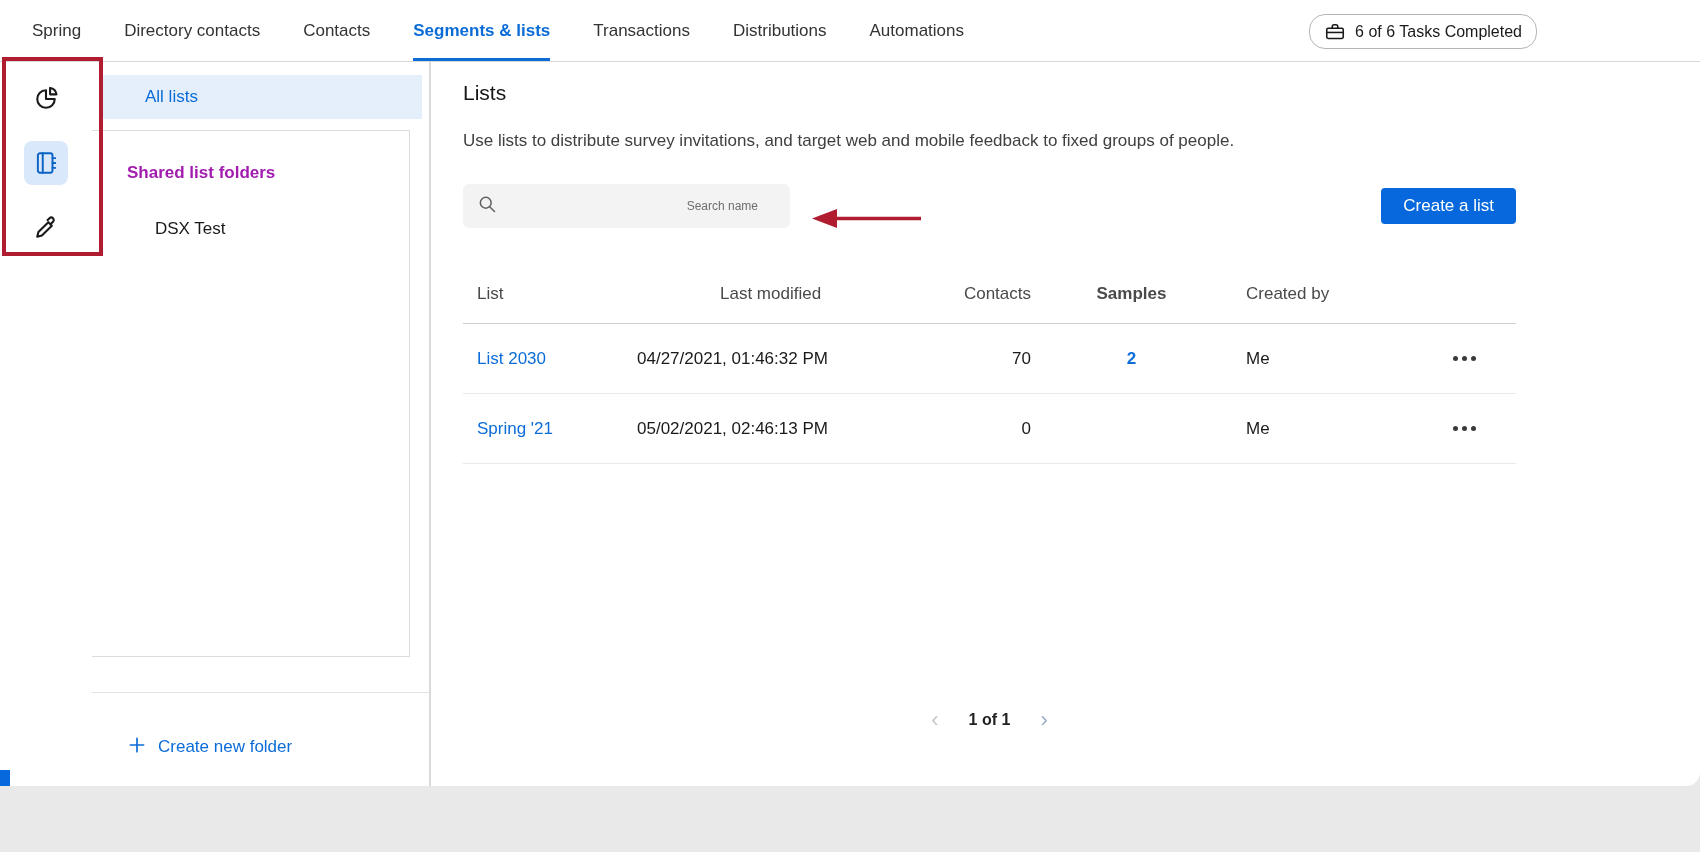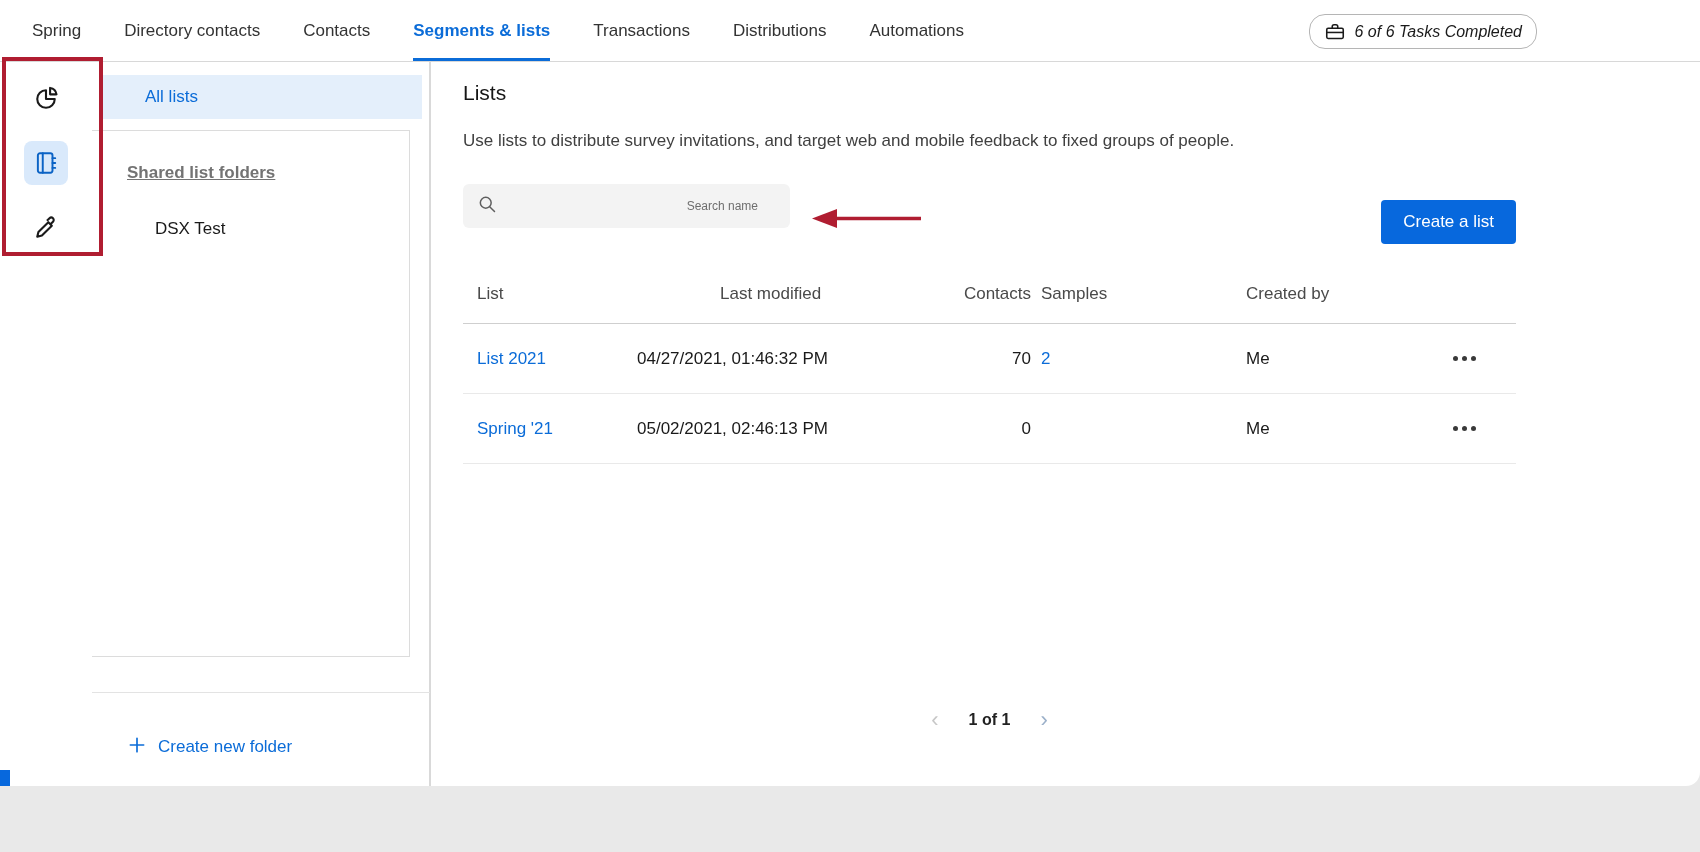--- a/index.html
+++ b/index.html
@@ -28,21 +28,21 @@
     font-size:17px; color:#333; cursor:pointer; white-space:nowrap;
   }
   .tab.active {
     color:#0b6cd8; font-weight:700;
     box-shadow: inset 0 -3px 0 #0b6cd8;
   }
   .tasks-btn {
     position:absolute; right:163px; top:14px; height:35px;
     display:flex; align-items:center; gap:9px;
     background:#fff; border:1px solid #b5b5b5; border-radius:16px;
-    padding:0 14px; font-size:16px; font-family:inherit; color:#1a1a1a; cursor:pointer;font-style:italic;
+    padding:0 14px; font-size:16px; font-family:inherit; color:#1a1a1a; cursor:pointer;
   }
   .tasks-btn svg { display:block; }
   
   .rail { position:absolute; left:0; top:62px; width:92px; bottom:0; background:#fff; }
   .rail-btn {
     position:absolute; border:none; background:transparent; cursor:pointer;
     display:flex; align-items:center; justify-content:center; border-radius:8px;
   }
   .rail-btn.pie      { left:26px; top:17px;  width:40px; height:40px; }
   .rail-btn.book     { left:24px; top:79px;  width:44px; height:44px; background:#d9e9fb; }
@@ -57,21 +57,21 @@
     background:#e4effb; border-radius:0;
     display:flex; align-items:center; padding-left:45px;
     font-size:17px; color:#0b6cd8; cursor:pointer;
   }
   .folder-box {
     position:absolute; left:0; top:68px; width:318px; height:527px;
     border-top:1px solid #dcdcdc; border-right:1px solid #dcdcdc; border-bottom:1px solid #dcdcdc;
   }
   .folder-header {
     position:absolute; left:35px; top:32px;
-    font-size:17px; font-weight:700; color:#737373;text-decoration:underline;
+    font-size:17px; font-weight:700; color:#a21caf;
   }
   .folder-item {
     position:absolute; left:63px; top:88px;
     font-size:17px; color:#1a1a1a; cursor:pointer;
   }
   .sidebar-divider { position:absolute; left:0; top:630px; width:338px; height:1px; background:#e3e3e3; }
   .create-folder {
     position:absolute; left:35px; top:672px; height:26px;
     display:flex; align-items:center; gap:11px;
     background:none; border:none; cursor:pointer;
@@ -86,40 +86,40 @@
     position:absolute; left:0; top:0; width:327px; height:44px;
     background:#f3f3f3; border-radius:6px;
     display:flex; align-items:center; padding-left:14px; gap:11px;
   }
   .search-box input {
     border:none; background:transparent; outline:none;
     font-size:12px; font-family:inherit; color:#1a1a1a; width:250px;text-align:right;
   }
   .search-box input::placeholder { color:#6e6e6e; }
   .create-list-btn {
-    position:absolute; right:184px; top:16px; height:44px;
+    position:absolute; right:184px; top:4px; height:36px;
     background:#0768dd; color:#fff; border:none; border-radius:4px;
     padding:0 22px; font-size:17px; font-family:inherit; cursor:pointer;
   }
   
   .table { width:1053px; margin-top:36px; }
   .thead, .trow {
     display:grid;
     grid-template-columns:160px 257px 161px 181px 168px 126px;
     align-items:center;
   }
   .thead { height:60px; border-bottom:1px solid #cfcfcf; }
   .trow  { height:70px; border-bottom:1px solid #e9e9e9; }
   .th { font-size:17px; color:#4a4a4a; }
   .td { font-size:17px; color:#1a1a1a; }
   .c1 { padding-left:14px; }
   .th.c2 { padding-left:97px; }
   .td.c2 { padding-left:14px; }
   .c3 { text-align:right; padding-right:10px; }
-  .c4 { text-align:left; }
+  .c4 { text-align:center;font-weight:bold; }
   .c5 { padding-left:24px; }
   .c6 { display:flex; justify-content:flex-end; padding-right:40px; }
   a.tlink { color:#0b6cd8; text-decoration:none; cursor:pointer; }
   .dots-btn { background:none; border:none; cursor:pointer; padding:4px 0; }
   .dots { display:flex; gap:4px; }
   .dots i { width:5px; height:5px; border-radius:50%; background:#3a3a3a; display:block; }
   
   .pagination {
     position:absolute; left:32px; top:648px; width:1053px;
     display:flex; justify-content:center; align-items:center; gap:30px;
@@ -226,21 +226,21 @@
       <div class="thead">
         <div class="th c1">List</div>
         <div class="th c2">Last modified</div>
         <div class="th c3">Contacts</div>
         <div class="th c4">Samples</div>
         <div class="th c5">Created by</div>
         <div class="th c6"></div>
       </div>
 
       <div class="trow">
-        <div class="td c1"><a class="tlink">List 2021</a></div>
+        <div class="td c1"><a class="tlink">List 2030</a></div>
         <div class="td c2">04/27/2021, 01:46:32 PM</div>
         <div class="td c3">70</div>
         <div class="td c4"><a class="tlink">2</a></div>
         <div class="td c5">Me</div>
         <div class="td c6">
           <button class="dots-btn">
             <span class="dots">
                 <i></i>
                 <i></i>
                 <i></i>

